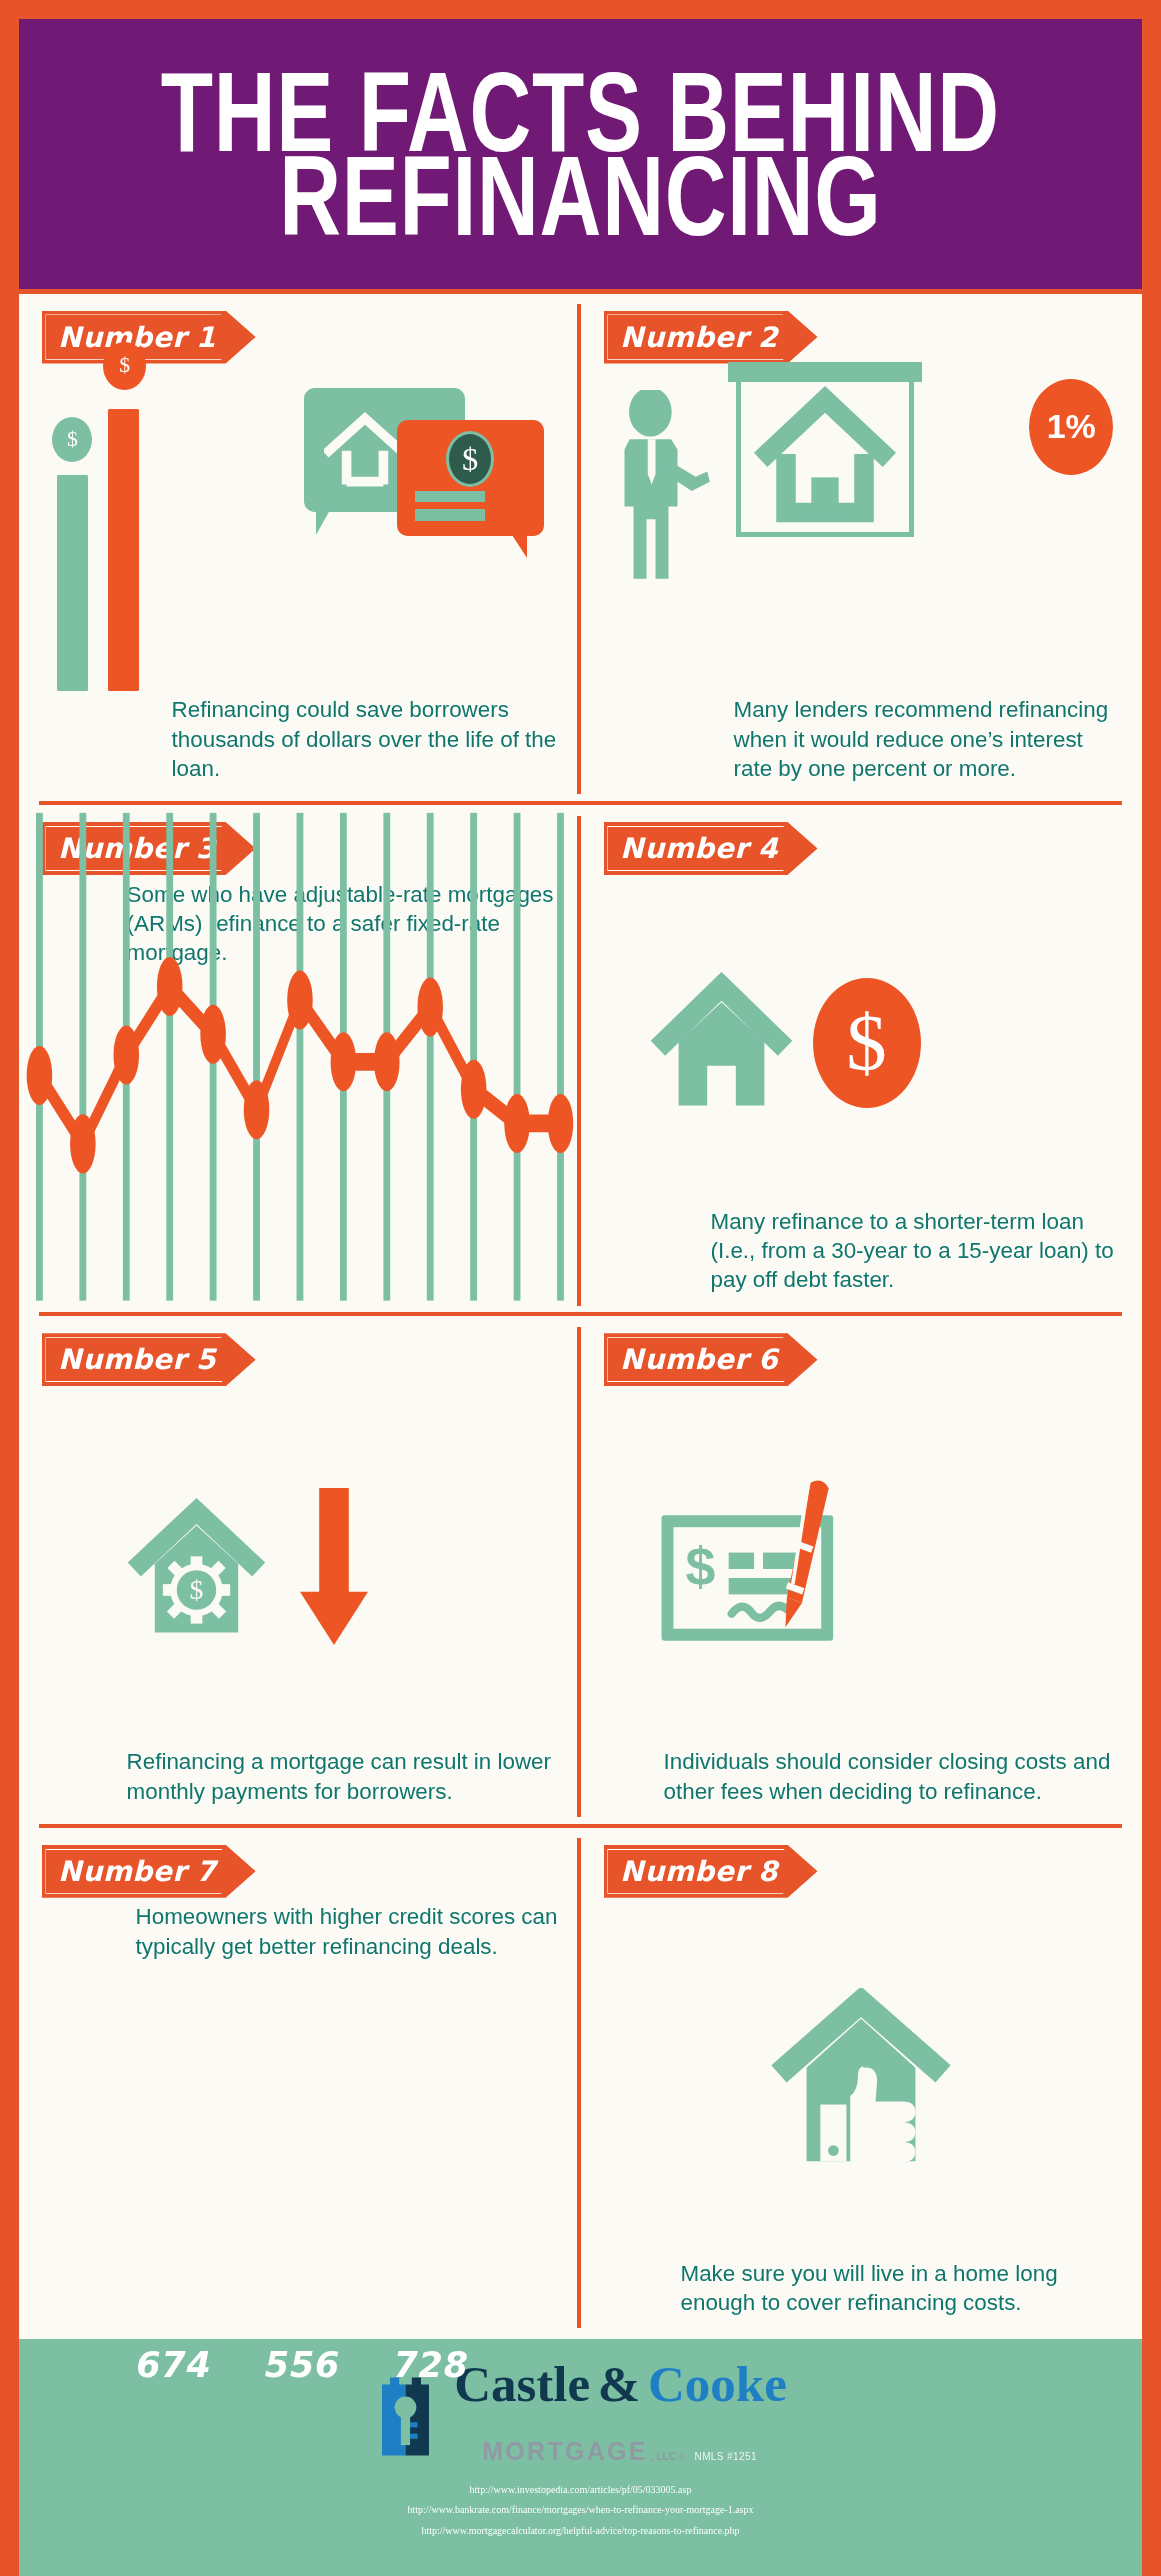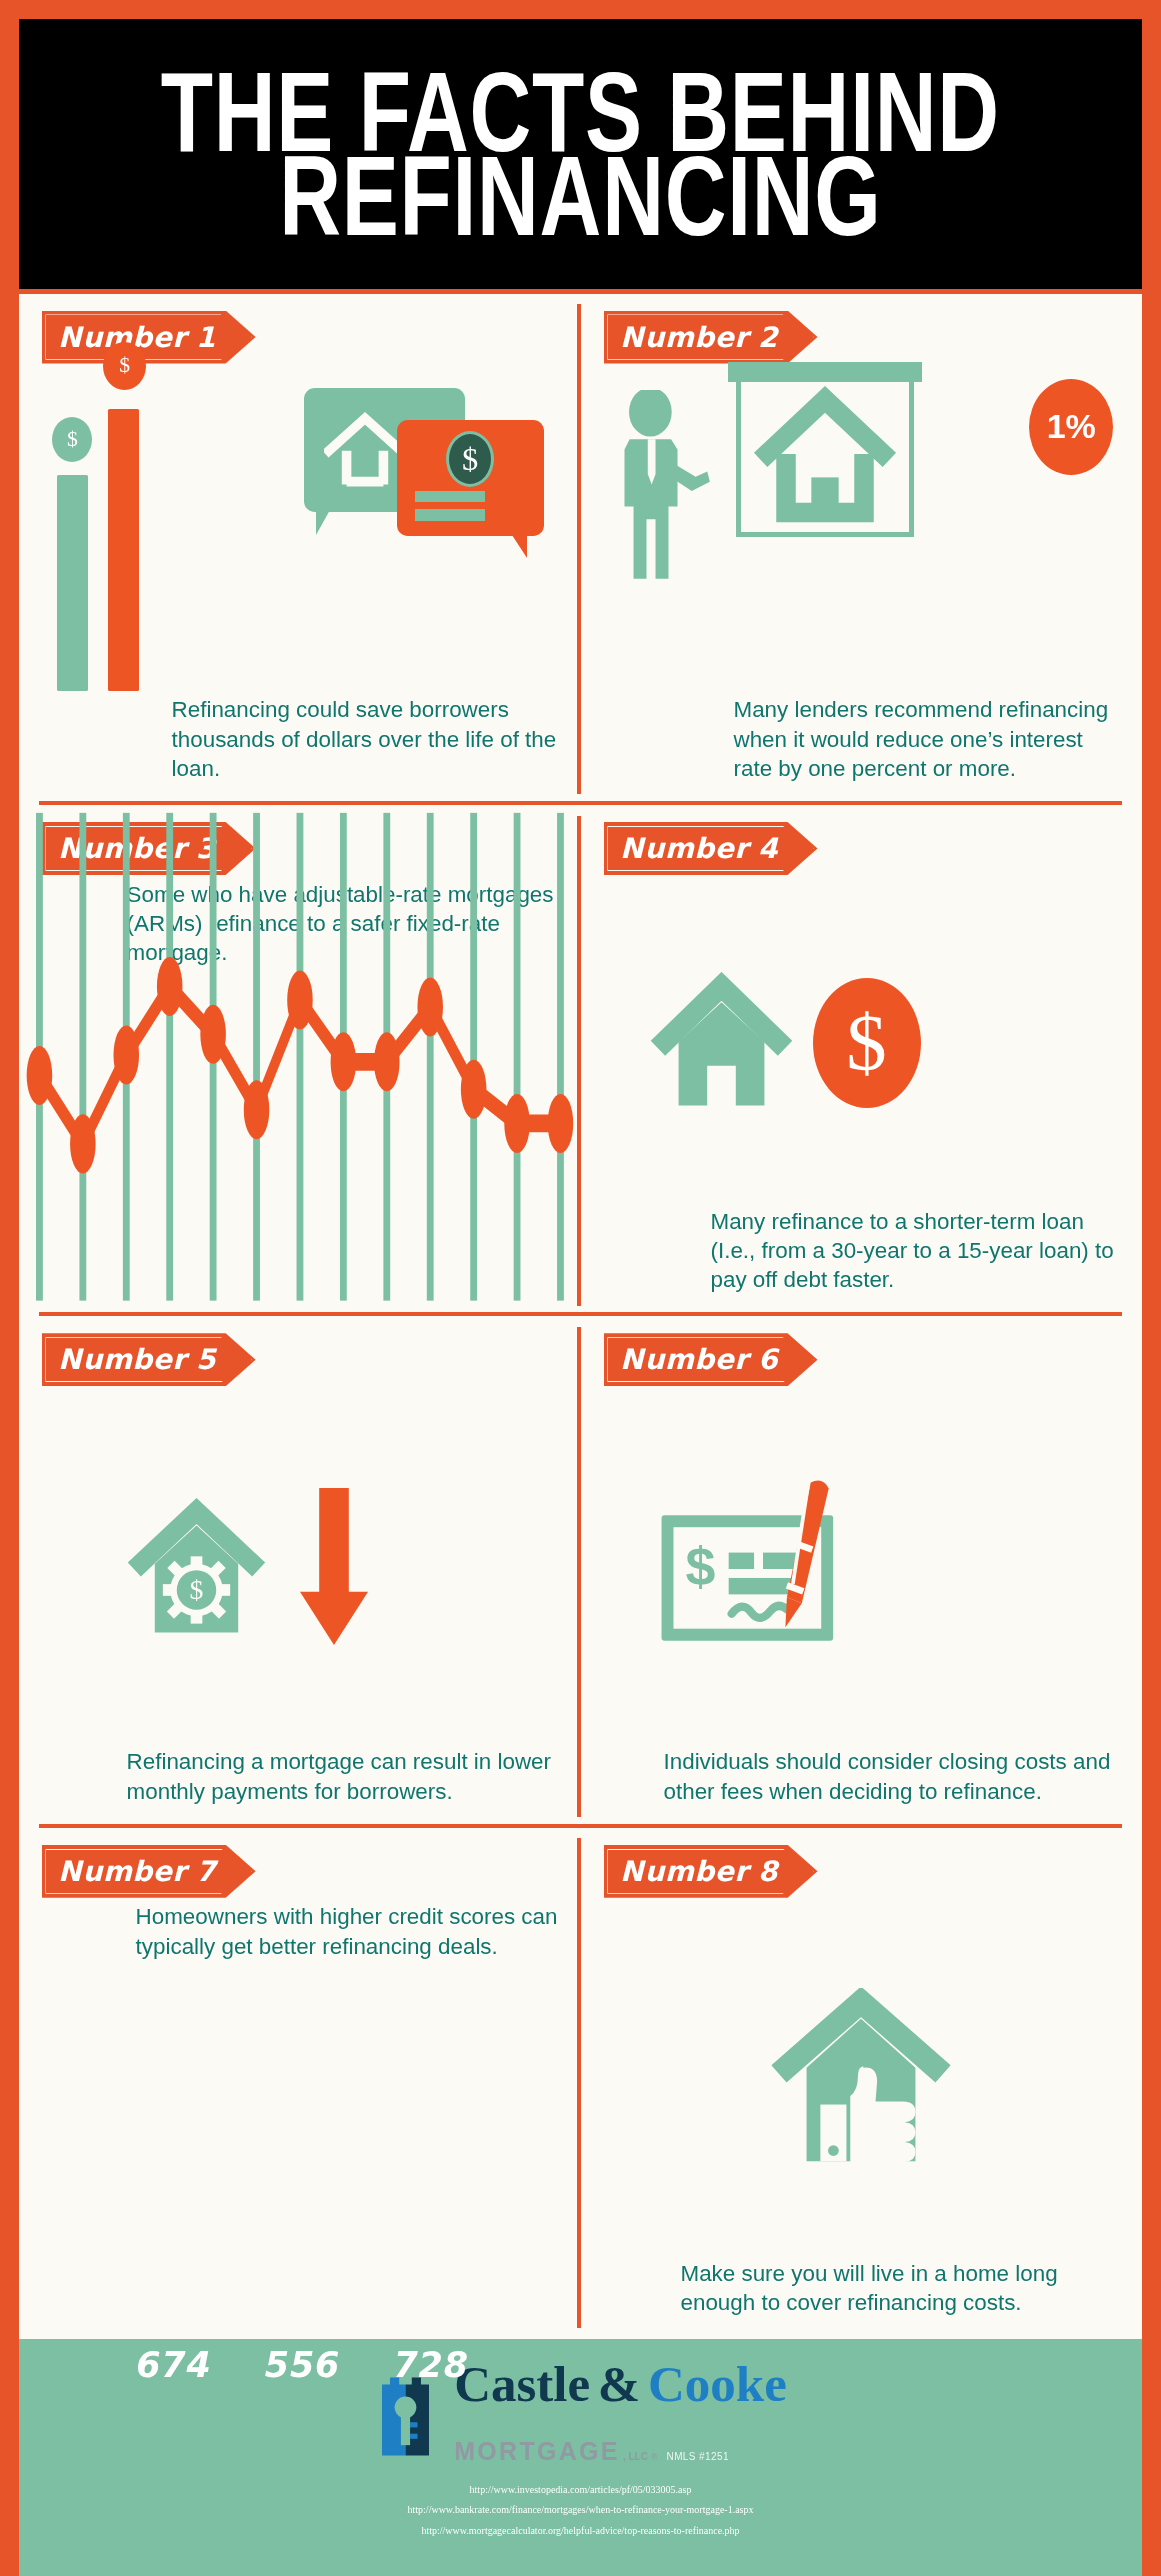--- a/index.html
+++ b/index.html
@@ -17,21 +17,21 @@
     padding:18.6px 18.6px 0 18.6px;
   }
   .sheet {
     width:100%; height:100%;
     background:#fbfaf4;
     display:flex; flex-direction:column;
   }
 
   
   .header {
-    background:#000000;
+    background:#701a75;
     height:275px;
     display:flex; flex-direction:column;
     align-items:center; justify-content:center;
     border-bottom:5.4px solid #e8542a;
     flex:0 0 auto;
   }
   .title-line {
     color:#ffffff;
     font-weight:bold;
     line-height:0.92;
@@ -214,21 +214,21 @@
     align-items:center; justify-content:flex-start;
     padding-top:20px;
   }
   .logo-row { display:flex; align-items:center; gap:17px; }
   .logo-text { display:flex; flex-direction:column; align-items:flex-start; }
   .brand-1 { font-family:"Liberation Serif", serif; font-size:51px; line-height:1; display:flex; align-items:baseline; gap:7.7px; }
   .brand-1 .dark { color:#10384f; font-weight:bold; }
   .brand-1 .amp  { color:#10384f; font-weight:bold; }
   .brand-1 .blue { color:#1f7fc4; font-weight:bold; }
   .brand-2 { display:flex; align-items:baseline; gap:3.1px; margin-top:1.5px; }
-  .brand-2 .mtg { color:#8f9aa3; font-size:25px; letter-spacing:2.3px; font-weight:bold; }
+  .brand-2 .mtg { color:#8f9aa3; font-size:25px; letter-spacing:2.3px; font-weight:bold;margin-left:28px; }
   .brand-2 .llc { color:#8f9aa3; font-size:10px; font-weight:bold;margin-top:39px; }
   .brand-2 .reg { color:#8f9aa3; font-size:8.5px; vertical-align:super; }
   .brand-2 .nmls{ color:#f2f2f2; font-size:10px; margin-left:6.2px; letter-spacing:0.4px; }
   .sources { margin-top:14px; text-align:center; }
   .sources div { color:#ffffff; font-size:10px; line-height:2.05;font-family:Liberation Serif, serif; }
 </style>
 </head>
 <body>
 
 <div class="frame">

